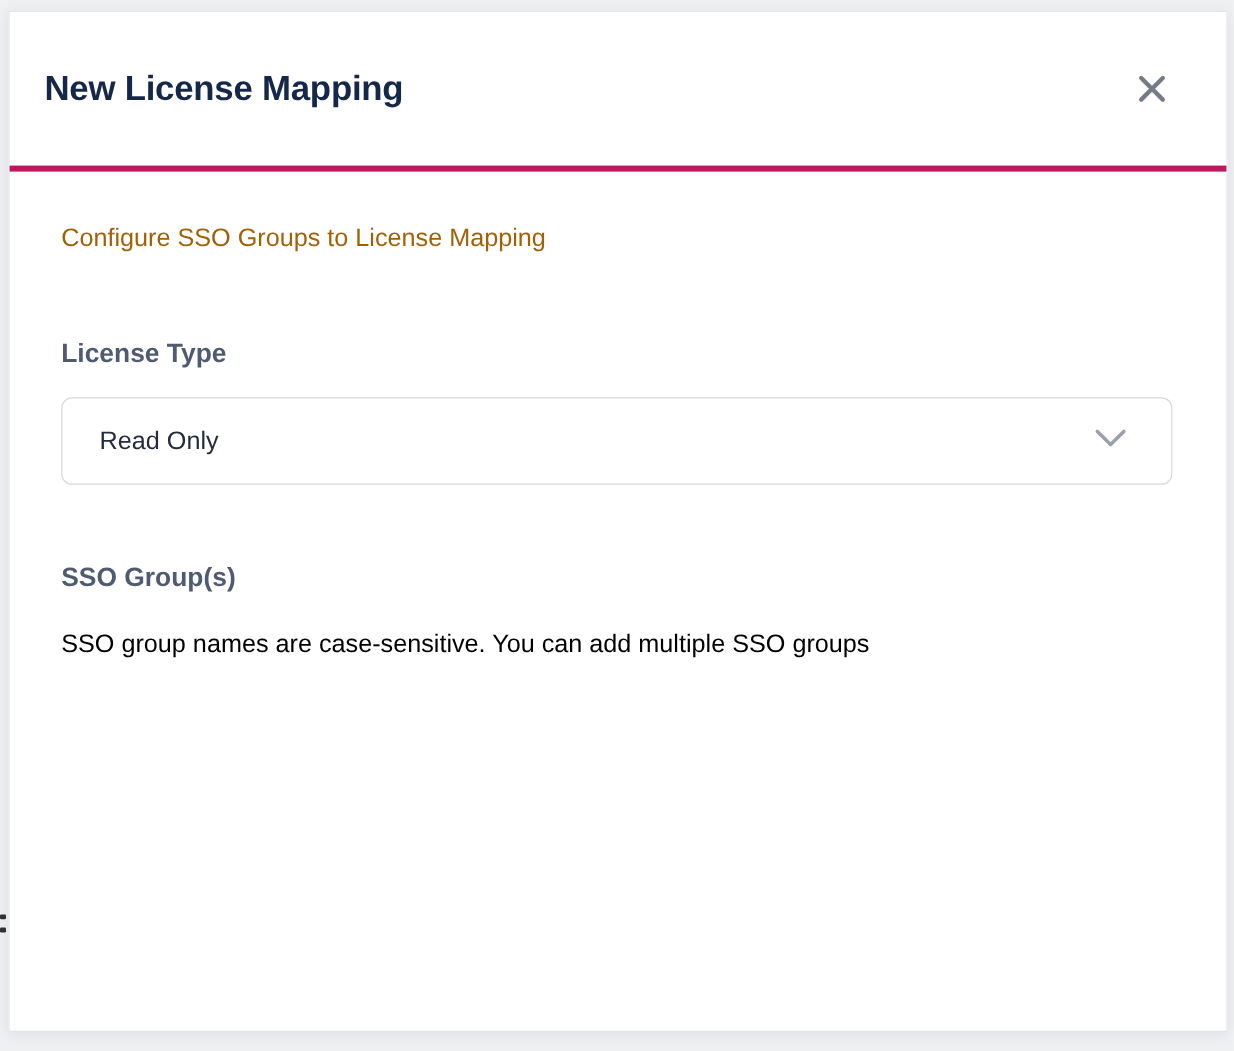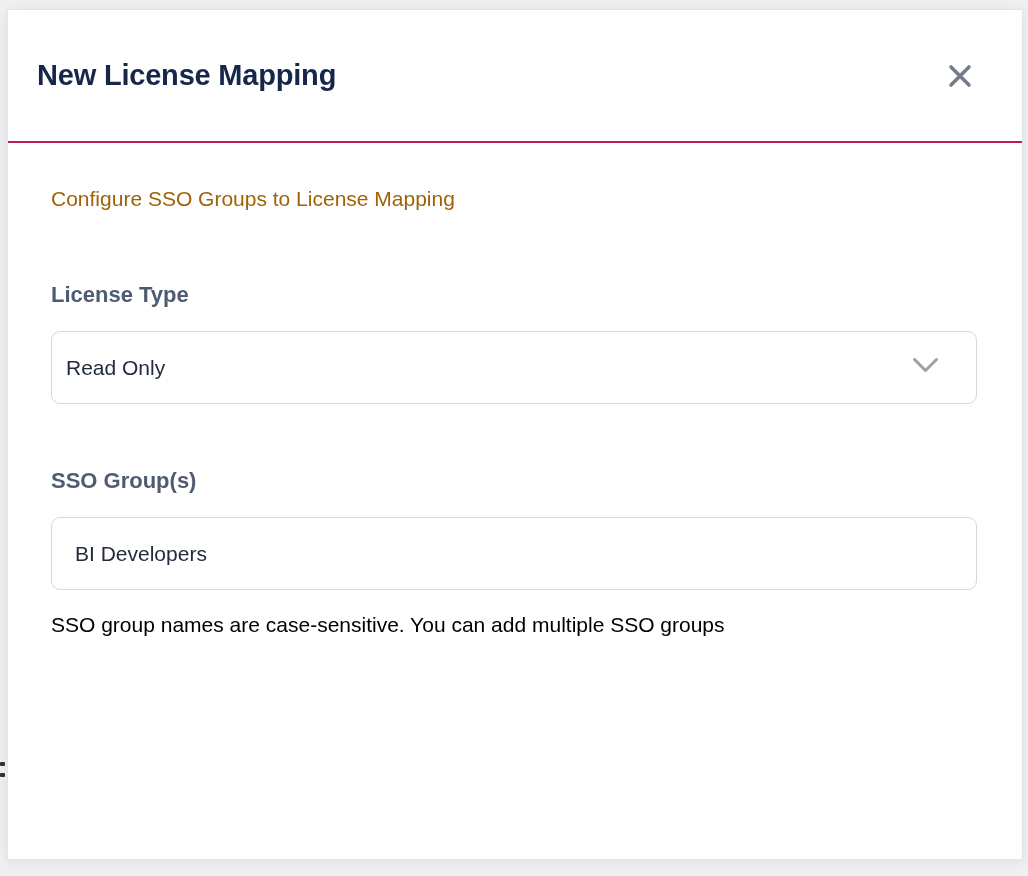--- a/index.html
+++ b/index.html
@@ -23,21 +23,21 @@
     box-shadow: 0 2px 12px rgba(20, 30, 50, 0.08);
     z-index: 2;
   }
 
   .modal-header {
     height: 133px;
     display: flex;
     align-items: center;
     justify-content: space-between;
     padding: 0 44px 0 29px;
-    border-bottom: 2px solid #be185d;
+    border-bottom: 5px solid #be185d;
   }
   .modal-title {
     font-size: 29px;
     font-weight: 700;
     color: #16284a;
     letter-spacing: -0.2px;
   }
   .close-btn {
     width: 36px; height: 36px;
     background: none; border: none;
@@ -62,21 +62,21 @@
   }
 
   .select-box {
     height: 73px;
     border: 1px solid #d7d8dd;
     border-radius: 9px;
     background: #ffffff;
     display: flex;
     align-items: center;
     justify-content: space-between;
-    padding: 0 37px 0 14px;
+    padding: 0 37px 0 31px;
     cursor: pointer;
     margin-bottom: 64px;
   }
   .select-value {
     font-size: 21px;
     color: #232c3d;
   }
 
   .text-input {
     display: block;
@@ -132,21 +132,20 @@
         <span class="select-value">Read Only</span>
         <span>
           <svg width="27" height="17" viewBox="0 0 27 17" fill="none">
             <path d="M2.5 2.5 L13.5 13.5 L24.5 2.5" stroke="#9aa1ad" stroke-width="3" stroke-linecap="round" stroke-linejoin="round"></path>
           </svg>
         </span>
       </div>
 
       <div class="field-label">SSO Group(s)</div>
 
-      <input class="text-input" type="text" value="BI Developers" style="">
 
       <div class="helper-text">
         <div>SSO group names are case-sensitive. You can add multiple SSO groups</div>
       </div>
 
     </div>
   </div>
 </div>
 
 </body></html>

